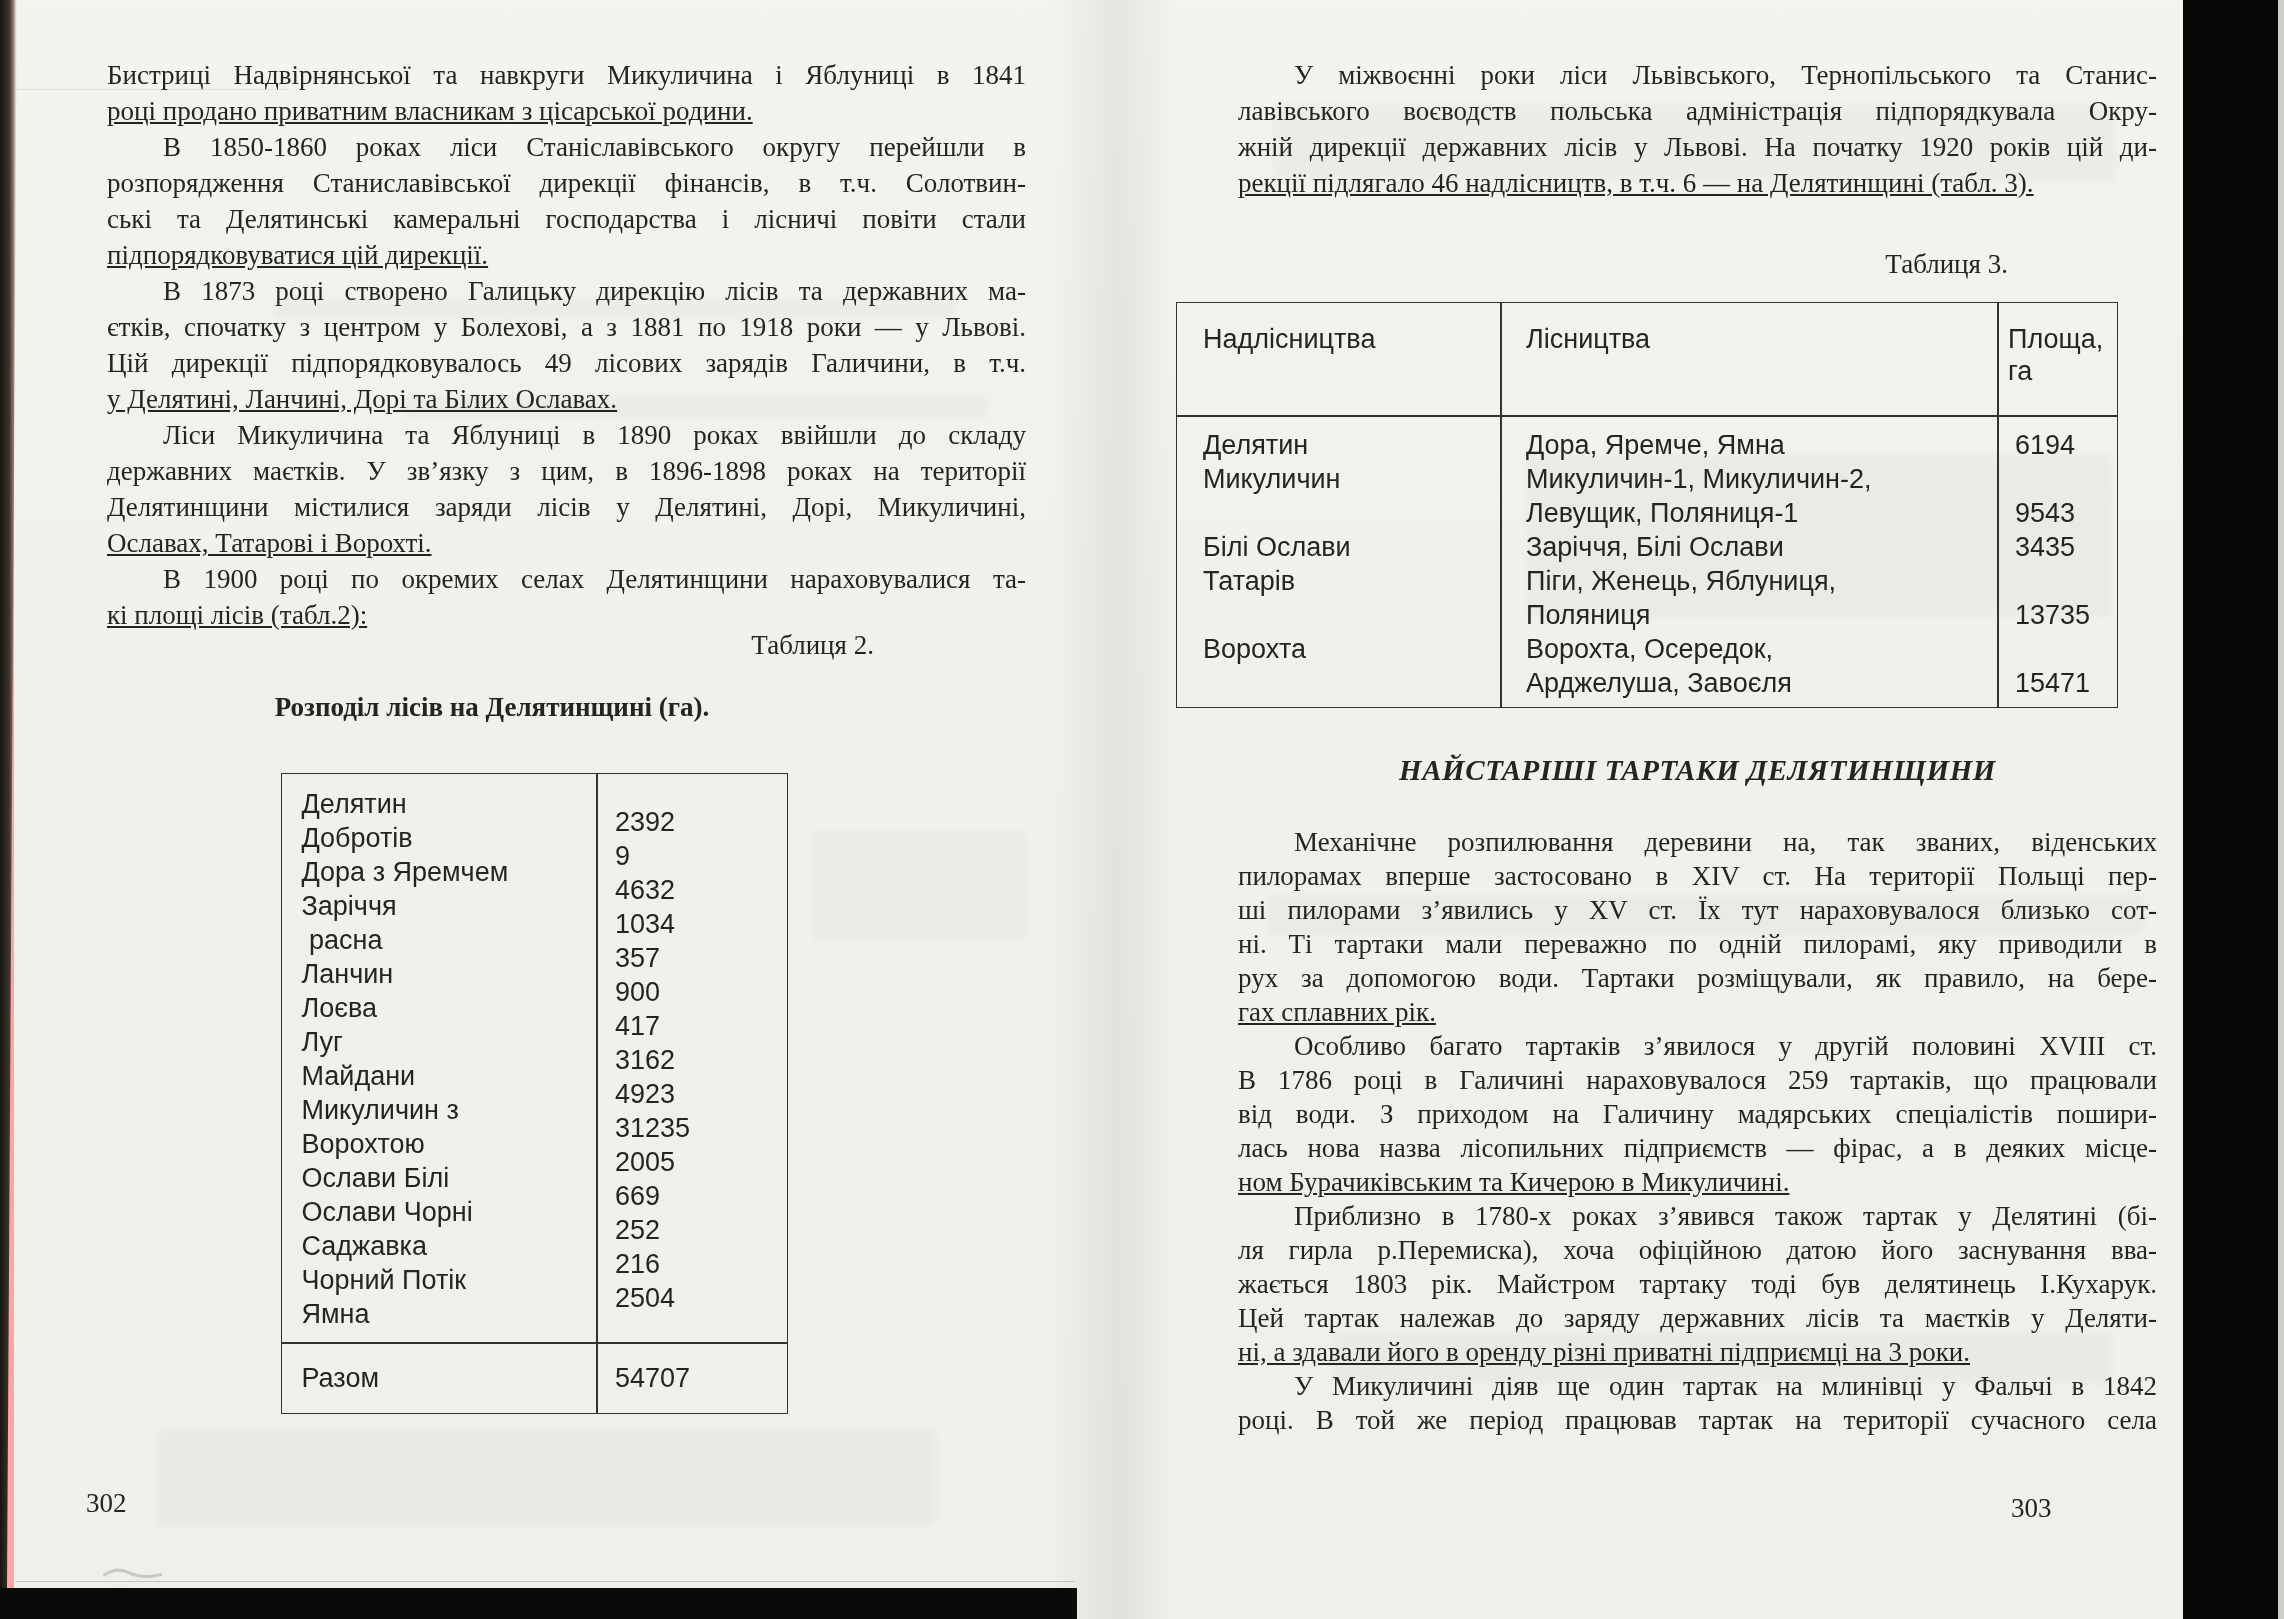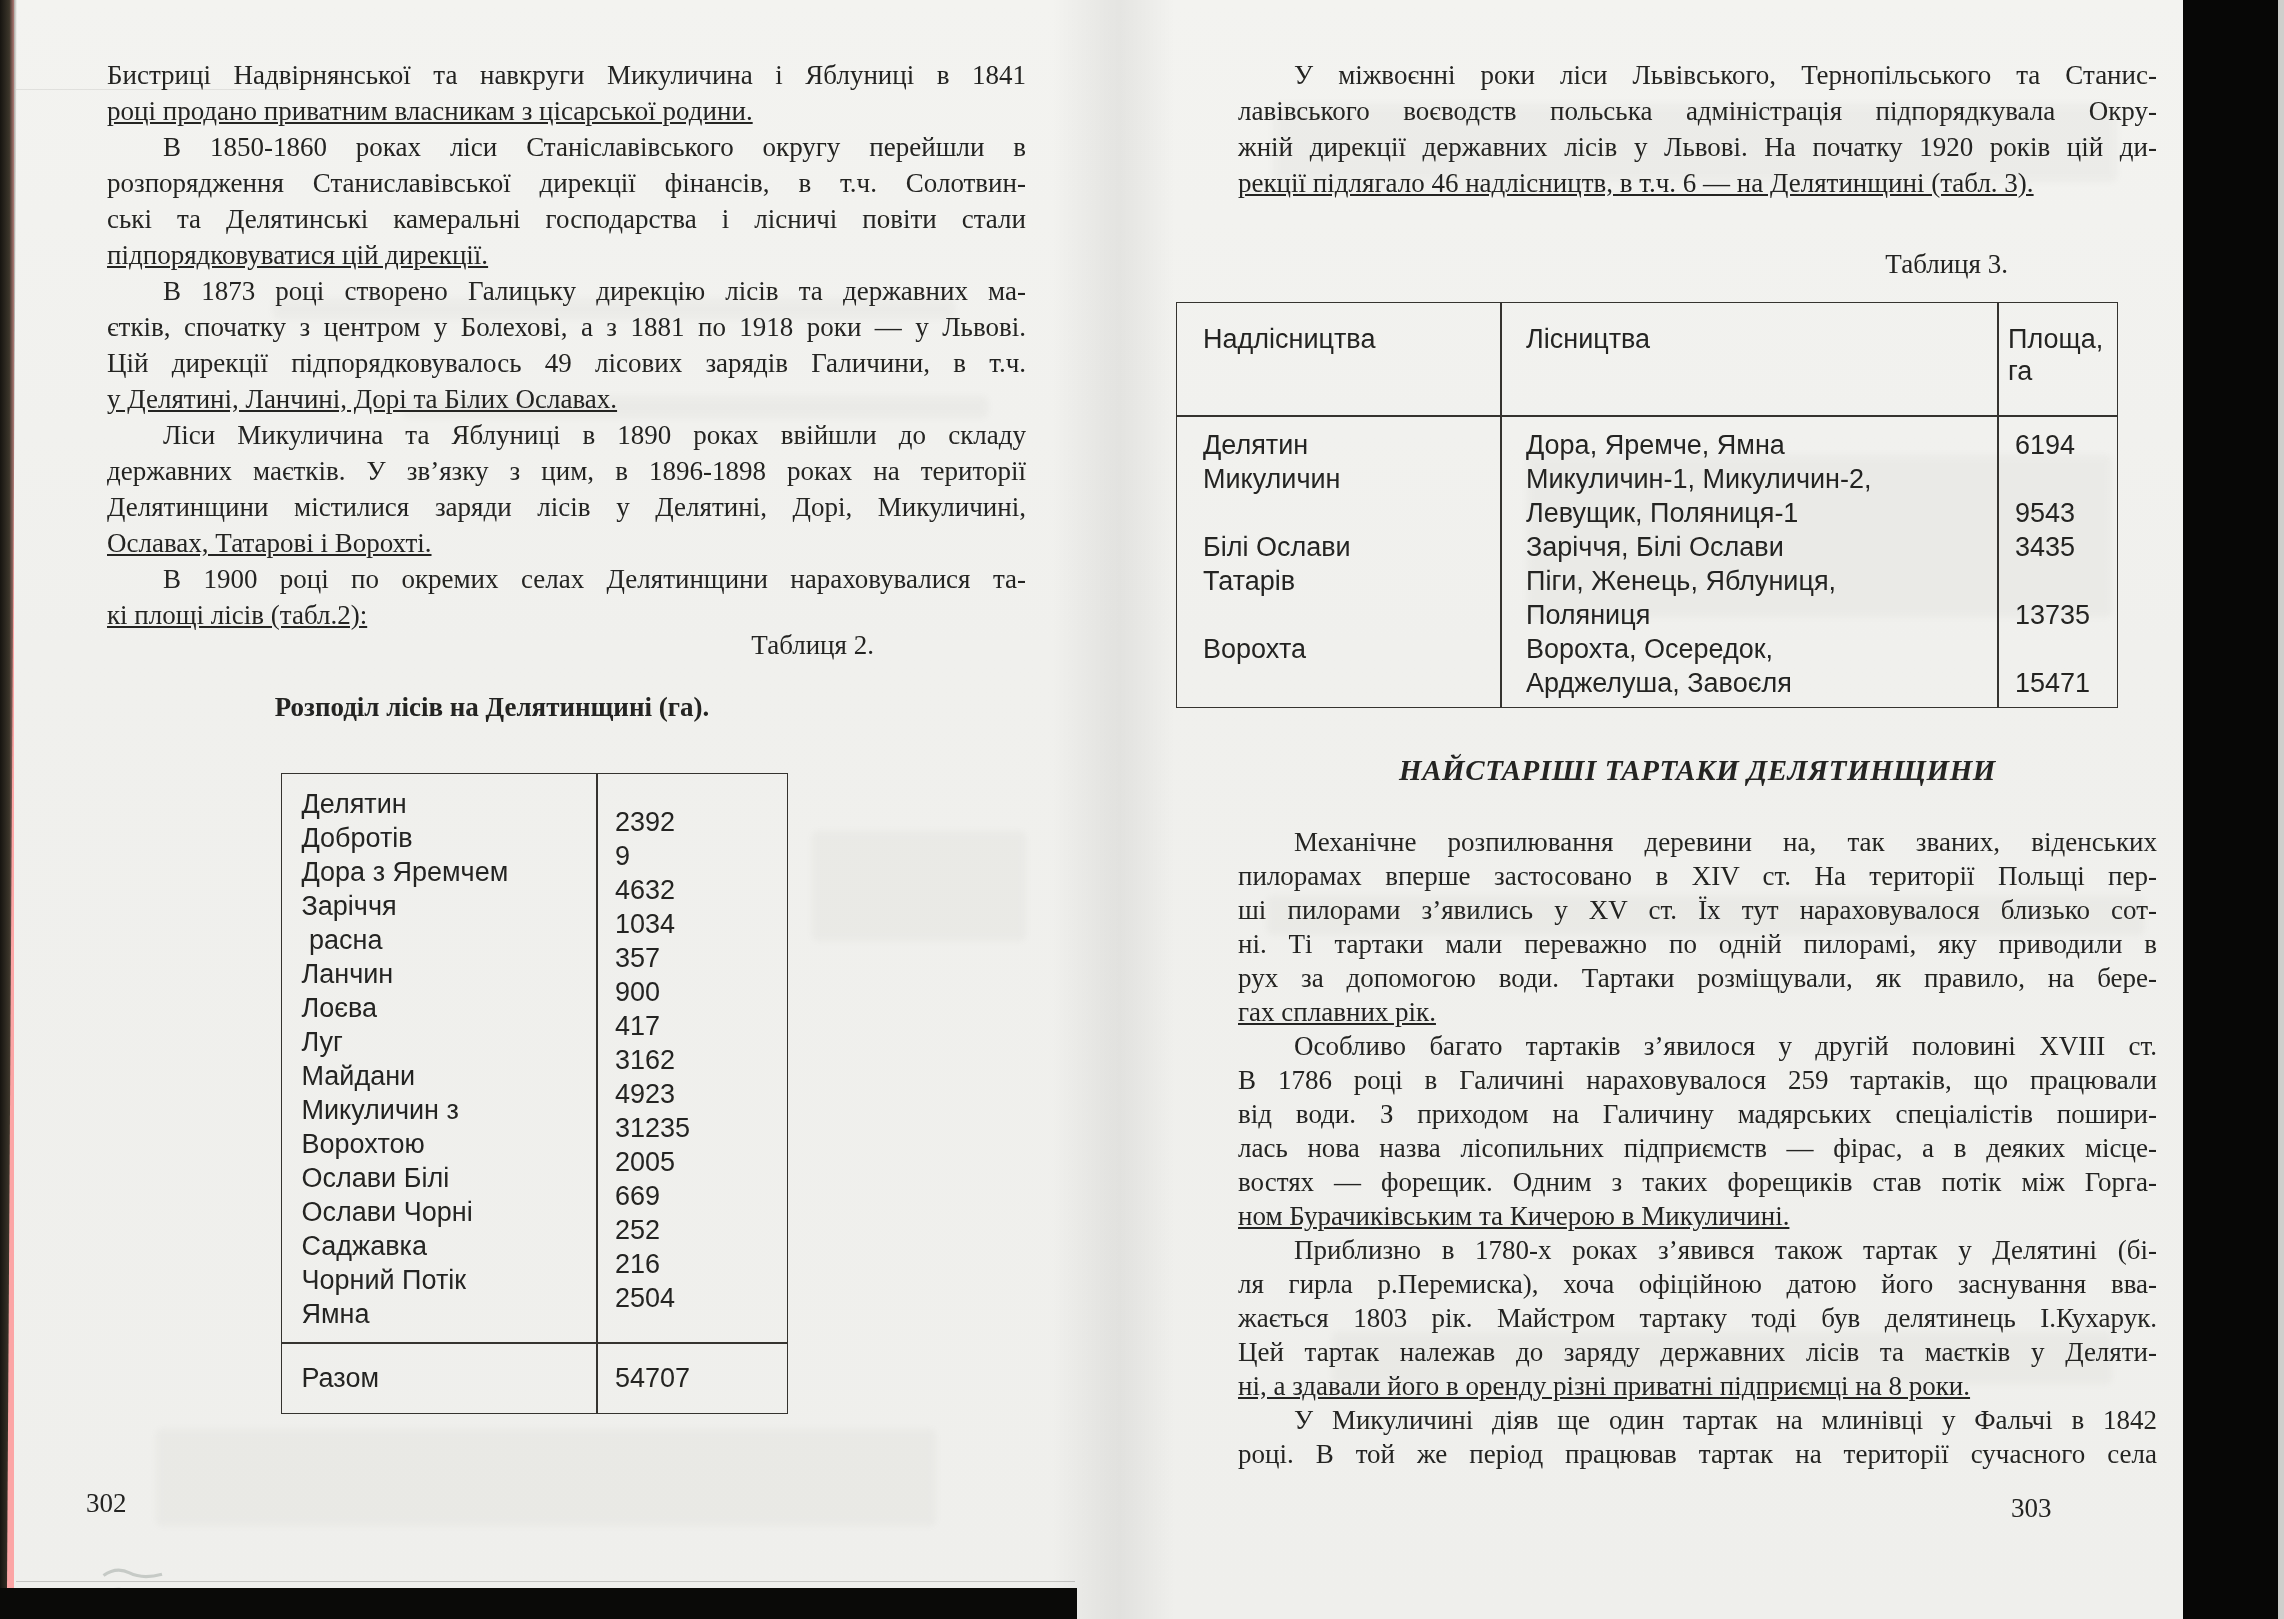--- a/index.html
+++ b/index.html
@@ -225,27 +225,26 @@
       <div class="bline indent">Механічне розпилювання деревини на, так званих, віденських</div>
       <div class="bline">пилорамах вперше застосовано в XIV ст. На території Польщі пер-</div>
       <div class="bline">ші пилорами з’явились у XV ст. Їх тут нараховувалося близько сот-</div>
       <div class="bline">ні. Ті тартаки мали переважно по одній пилорамі, яку приводили в</div>
       <div class="bline">рух за допомогою води. Тартаки розміщували, як правило, на бере-</div>
       <div class="bline last">гах сплавних рік.</div>
       <div class="bline indent">Особливо багато тартаків з’явилося у другій половині XVIII ст.</div>
       <div class="bline">В 1786 році в Галичині нараховувалося 259 тартаків, що працювали</div>
       <div class="bline">від води. З приходом на Галичину мадярських спеціалістів пошири-</div>
       <div class="bline">лась нова назва лісопильних підприємств — фірас, а в деяких місце-</div>
-      <div class="bline">востях — форещик. Одним з таких форещиків став потік між Горга-</div>
       <div class="bline last">ном Бурачиківським та Кичерою в Микуличині.</div>
       <div class="bline indent">Приблизно в 1780-х роках з’явився також тартак у Делятині (бі-</div>
       <div class="bline">ля гирла р.Перемиска), хоча офіційною датою його заснування вва-</div>
       <div class="bline">жається 1803 рік. Майстром тартаку тоді був делятинець І.Кухарук.</div>
       <div class="bline">Цей тартак належав до заряду державних лісів та маєтків у Деляти-</div>
-      <div class="bline last">ні, а здавали його в оренду різні приватні підприємці на 8 роки.</div>
+      <div class="bline last">ні, а здавали його в оренду різні приватні підприємці на 3 роки.</div>
       <div class="bline indent">У Микуличині діяв ще один тартак на млинівці у Фальчі в 1842</div>
       <div class="bline">році. В той же період працював тартак на території сучасного села</div>
     </div>
 
   <div class="pagenum" style="left:2011px;top:1493px;">303</div>
 
   <div class="artifact-line"></div>
   <div class="paper-edge-line"></div>
   <div class="edge-left"></div>
   <div class="band-bottom"></div>

